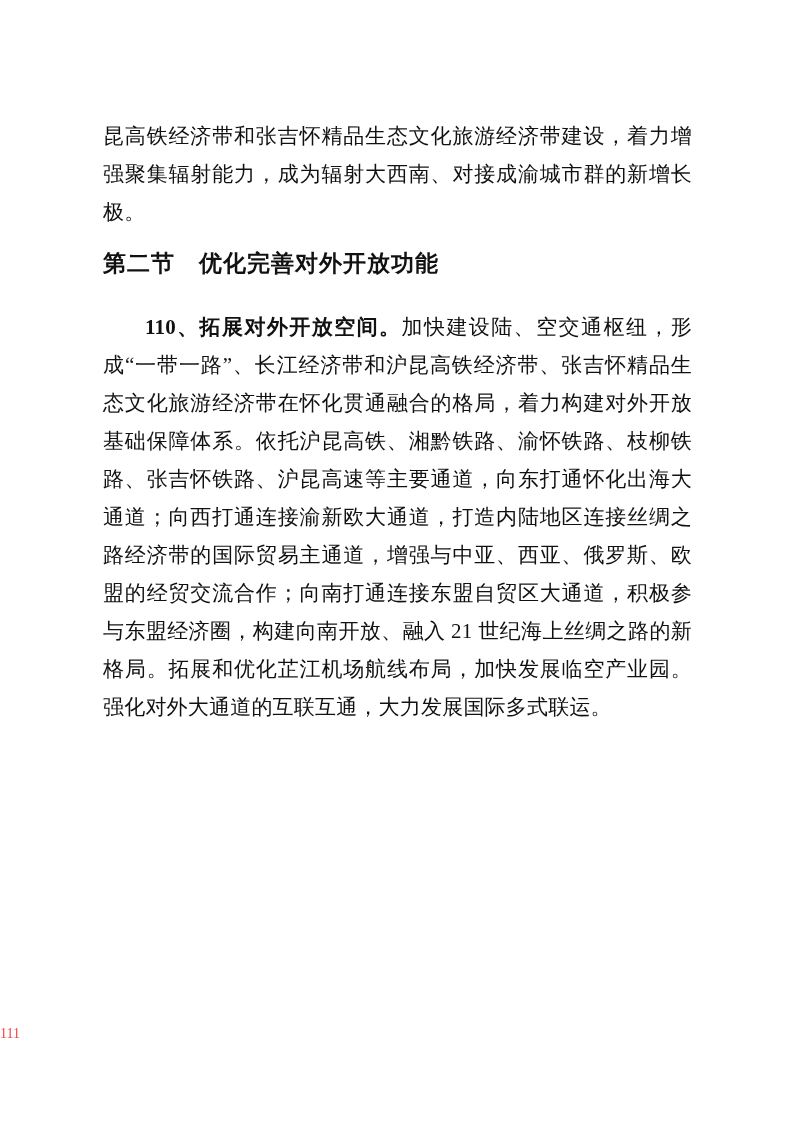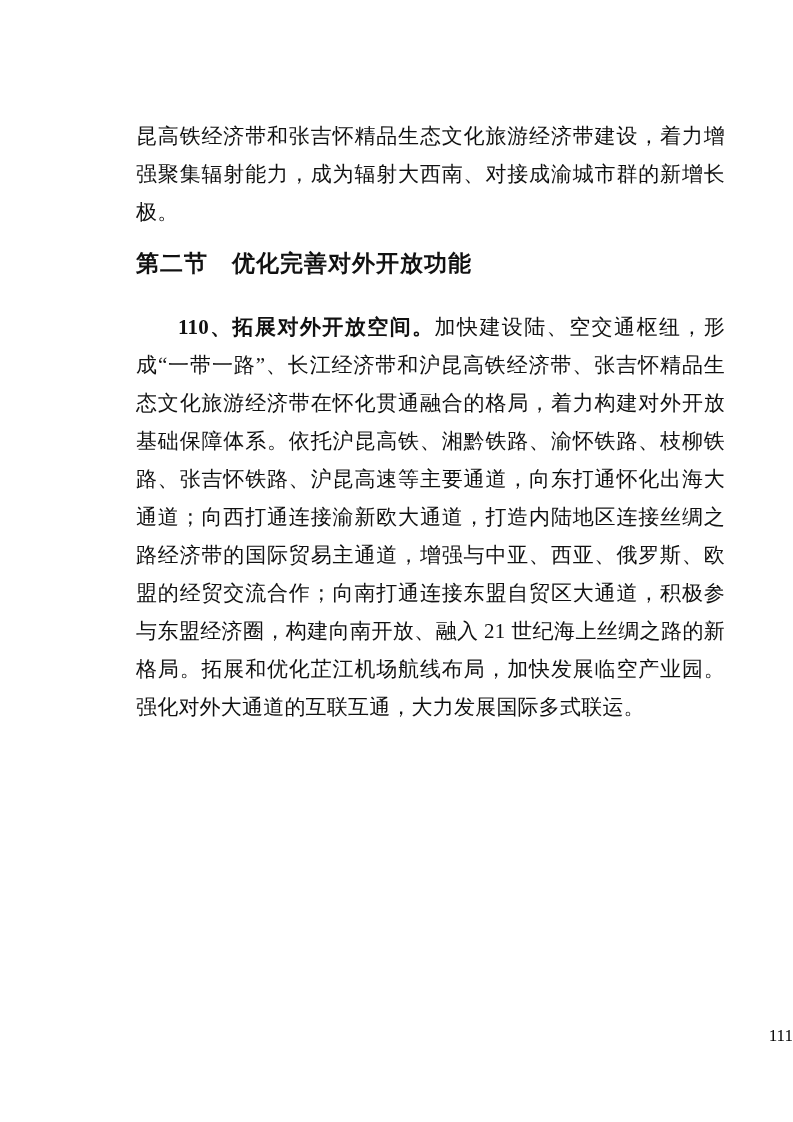--- a/index.html
+++ b/index.html
@@ -12,21 +12,20 @@
     background: #ffffff;
     color: #111111;
     font-family: "Liberation Serif", "DejaVu Serif", serif;
     overflow: hidden;
   }
   .content {
     position: absolute;
     top: 117px;
     left: 103px;
     width: 589px;
-    margin-left: 33px;
   }
   .para {
     font-size: 21px;
     line-height: 38px;
     text-align: justify;
     letter-spacing: 0.2px;
   }
   .para.indent { text-indent: 2em; }
   .lead { font-weight: bold; }
   .section-heading {
@@ -36,23 +35,23 @@
     text-align: left;
     margin-top: 16px;
     margin-bottom: 27px;
     letter-spacing: 1px;
   }
   .page-number {
     position: absolute;
     top: 1026px;
     left: 0;
     width: 100%;
-    text-align: right;
-    font-size: 17px;
-    color: #000000;
+    text-align: left;
+    font-size: 14px;
+    color: #ef4444;
   }
 </style>
 </head>
 <body>
 
 <div class="page">
   <div class="content">
 
     <p class="para"><span>昆高铁经济带和张吉怀精品生态文化旅游经济带建设，着力增强聚集辐射能力，成为辐射大西南、对接成渝城市群的新增长极。</span></p>
 

